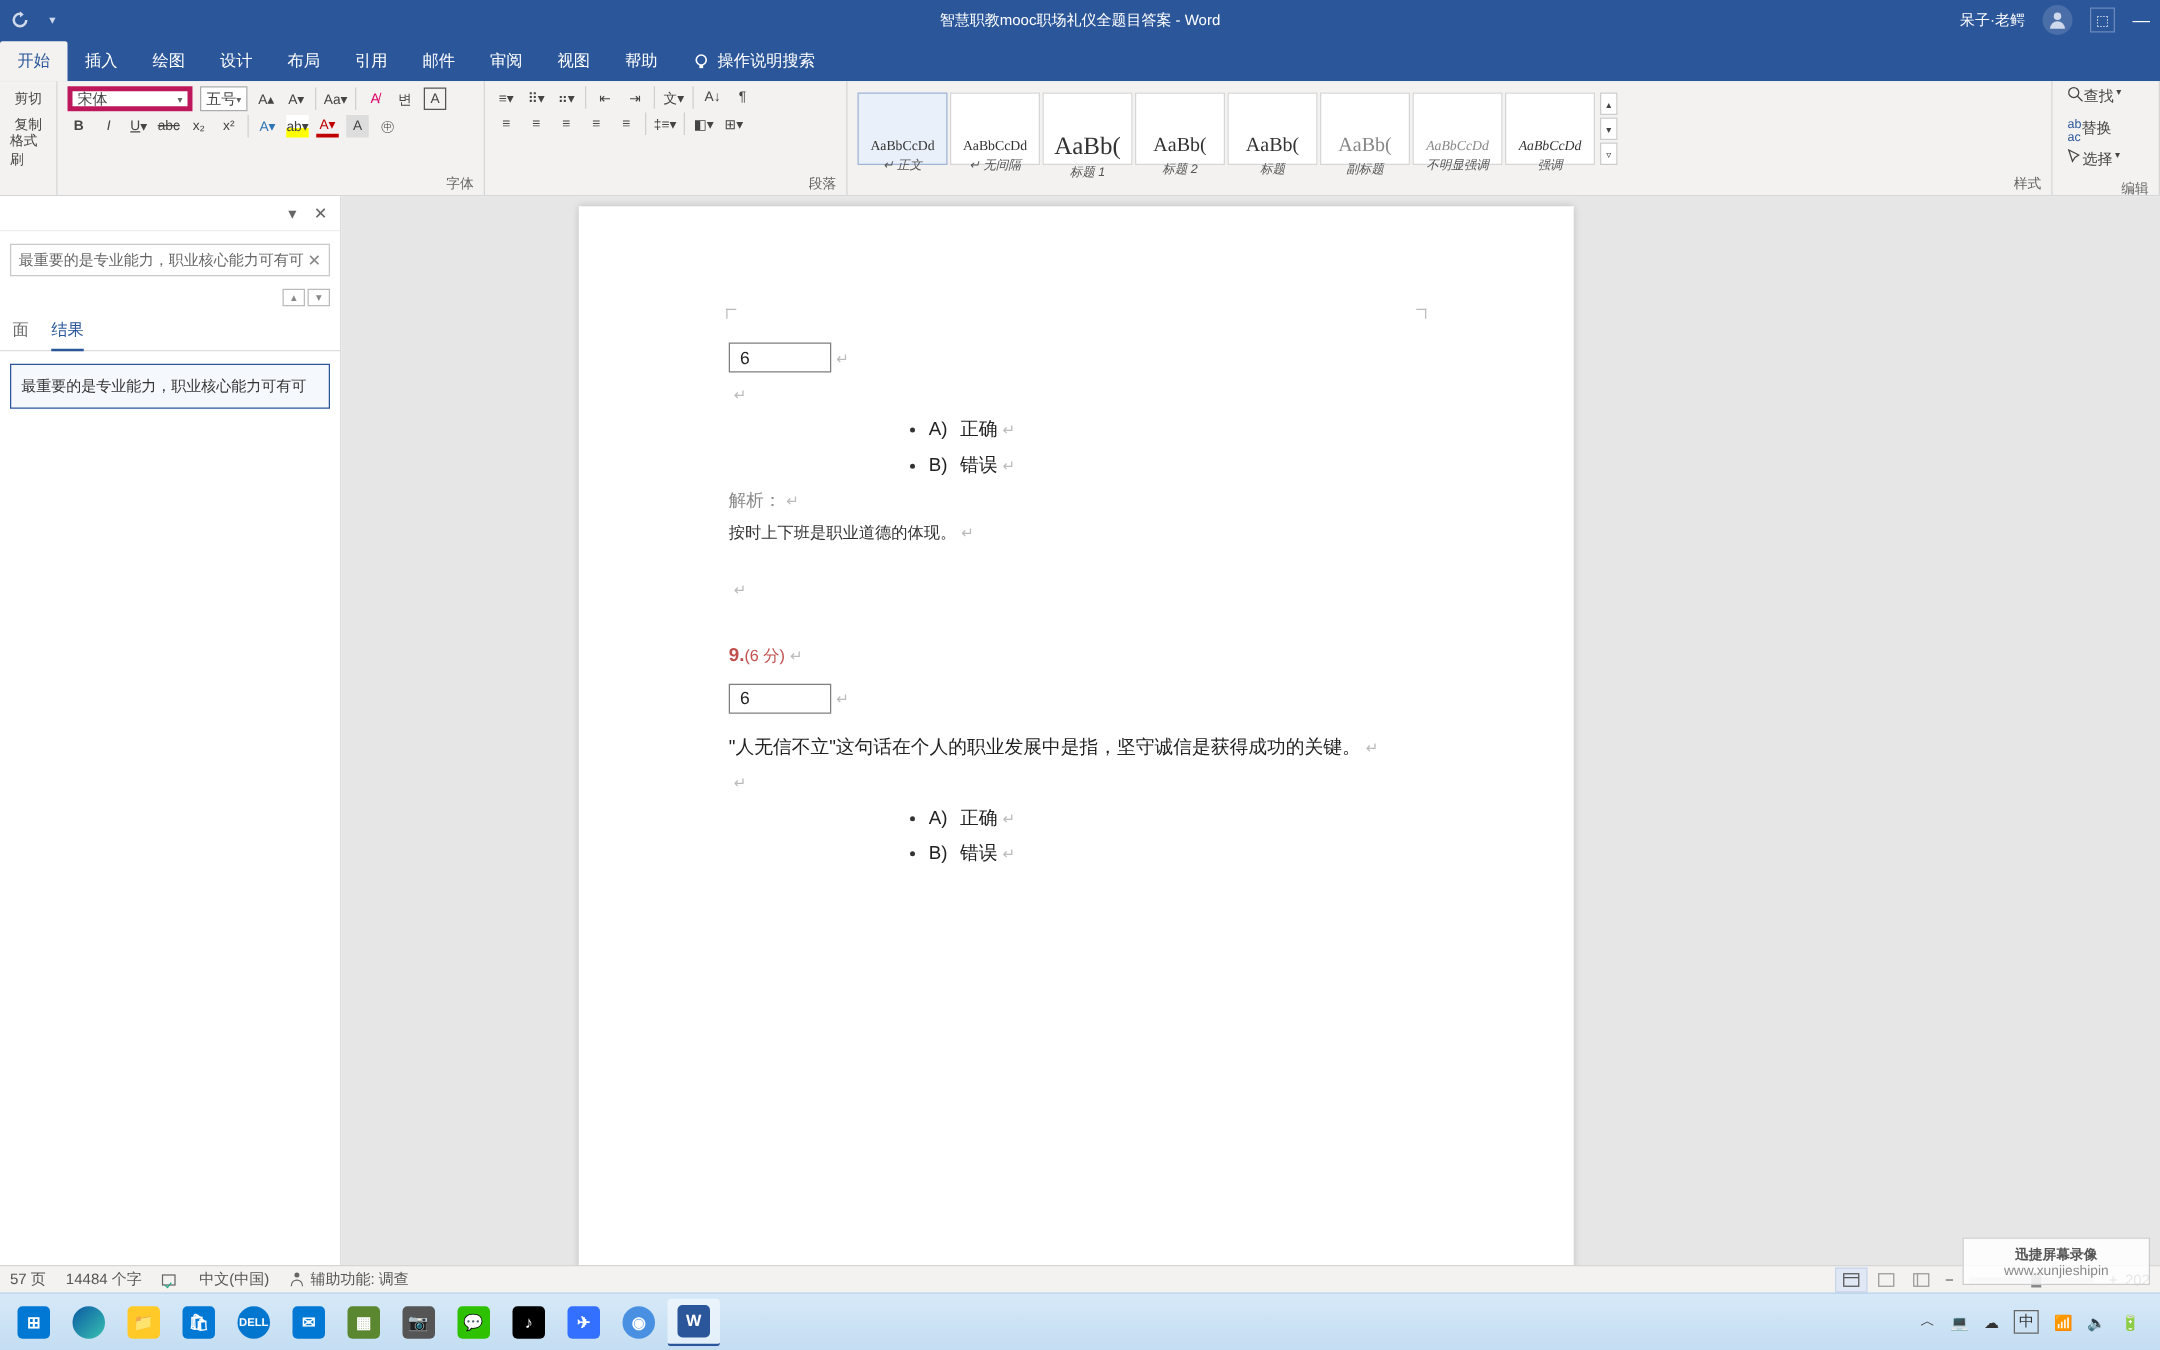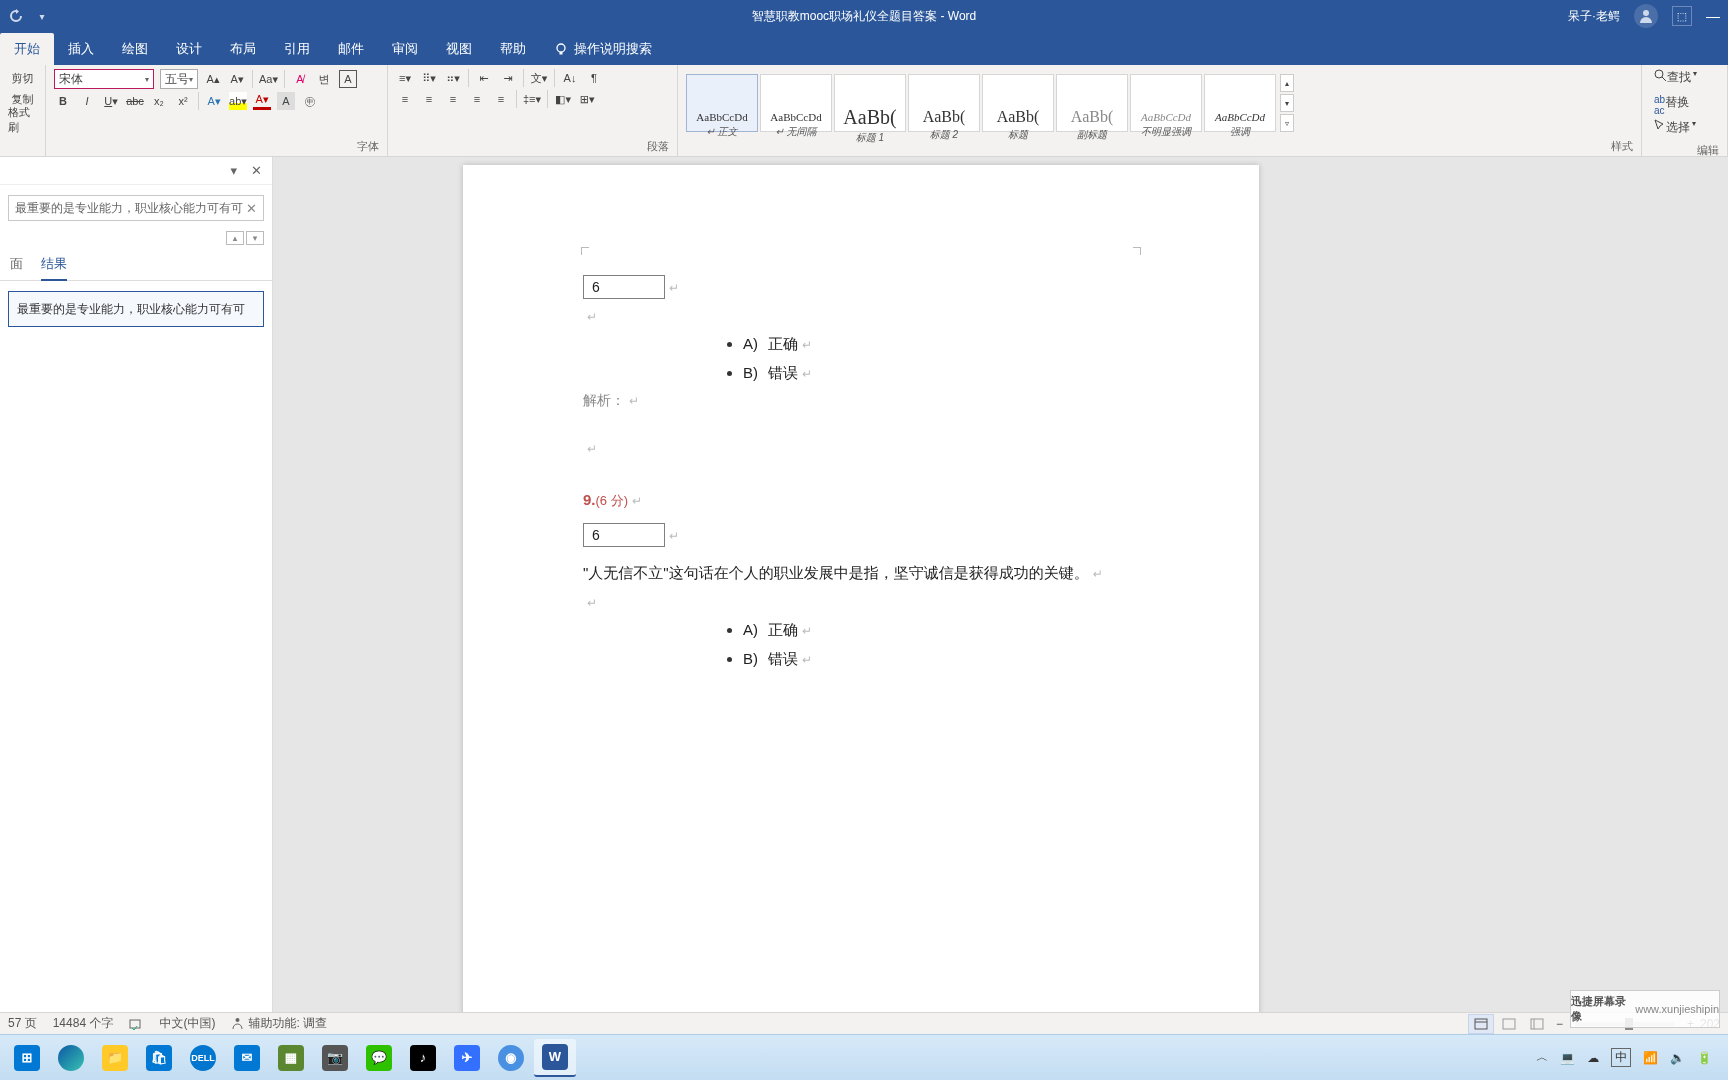--- a/index.html
+++ b/index.html
@@ -23,21 +23,21 @@
 .tell-me { display: flex; align-items: center; gap: 6px; padding: 7px 14px; }
 .lightbulb { width: 14px; height: 14px; }
 
 
 .ribbon-content { height: 92px; background: #f3f2f1; border-bottom: 1px solid #d6d6d6; display: flex; font-size: 11px; color: #444; }
 .group { border-right: 1px solid #d6d6d6; padding: 4px 8px 2px; display: flex; flex-direction: column; justify-content: space-between; }
 .group-body { flex: 1; display: flex; flex-direction: column; gap: 3px; }
 .group-label { text-align: right; font-size: 11px; color: #666; padding-top: 2px; position: relative; }
 .row { display: flex; align-items: center; gap: 6px; }
 .btn-sm { min-width: 18px; height: 18px; display: inline-flex; align-items: center; justify-content: center; cursor: pointer; font-size: 11px; }
-.font-name-box { width: 100px; height: 20px; border: 1px solid #be185d; background: #fff; padding: 0 4px; font-size: 12px; display: flex; align-items: center; justify-content: space-between; gap: 22px; }
+.font-name-box { width: 100px; height: 20px; border: 4px solid #be185d; background: #fff; padding: 0 4px; font-size: 12px; display: flex; align-items: center; justify-content: space-between; gap: 22px; }
 .font-size-box { width: 38px; height: 20px; border: 1px solid #ababab; background: #fff; padding: 0 4px; font-size: 12px; display: flex; align-items: center; justify-content: space-between; }
 .dd-arrow { font-size: 8px; color: #666; }
 .sep { width: 1px; height: 18px; background: #d0d0d0; }
 .styles-gallery { display: flex; gap: 2px; align-items: center; flex: 1; }
 .style-item { width: 72px; height: 58px; border: 1px solid #d6d6d6; background: #fff; display: flex; flex-direction: column; align-items: center; justify-content: center; cursor: pointer; }
 .style-item.sel { border: 1px solid #a0b4d4; background: #eaf0fa; }
 .style-preview { font-family: "Times New Roman", serif; color: #333; margin-top: 44px; }
 .style-name { font-size: 10px; color: #555; margin-top: 2px; font-style: italic; }
 .styles-scroll { width: 14px; display: flex; flex-direction: column; gap: 2px; margin-left: 2px; }
 .styles-scroll div { height: 18px; border: 1px solid #ccc; background: #fff; font-size: 8px; display: flex; align-items: center; justify-content: center; }
@@ -83,21 +83,21 @@
 .view-btn { width: 26px; height: 20px; display: flex; align-items: center; justify-content: center; border: 1px solid transparent; }
 .view-btn.act { background: #e1e8f5; border-color: #c8d4ea; }
 .zoom-slider { width: 100px; height: 4px; background: #ccc; position: relative; margin: 0 6px; }
 .zoom-slider .thumb { position: absolute; left: 50%; top: -4px; width: 8px; height: 12px; background: #888; }
 
 .taskbar-real { position: absolute; bottom: 0; left: 0; right: 0; height: 46px; background: linear-gradient(#d6e9f8, #c4ddf2); display: flex; align-items: center; padding: 0 6px; gap: 2px; border-top: 1px solid #b0cde6; }
 .taskbar-real .tb-item { width: 42px; height: 38px; display: flex; align-items: center; justify-content: center; cursor: pointer; border-radius: 3px; }
 .taskbar-real .tb-item.active { background: rgba(255,255,255,.5); border-bottom: 2px solid #2b579a; }
 .tb-icon { width: 26px; height: 26px; border-radius: 4px; display: flex; align-items: center; justify-content: center; font-size: 13px; color: #fff; font-weight: bold; }
 .taskbar-real .tray { margin-left: auto; display: flex; align-items: center; gap: 12px; font-size: 12px; color: #333; padding-right: 10px; }
-.watermark { position: absolute; right: 8px; bottom: 52px; width: 150px; height: 38px; background: rgba(255,255,255,.85); border: 1px solid #ccc; font-size: 11px; color: #888; display: flex; align-items: center; justify-content: center; }
+.watermark { position: absolute; right: 8px; bottom: 52px; width: 150px; height: 38px; background: rgba(255,255,255,.85); border: 1px solid #ccc; font-size: 11px; color: #888; display: flex; flex-direction: column; align-items: center; justify-content: center; }
 
 
 .statusbar { bottom: 46px; height: 22px; }
 .doc-area { bottom: 68px; }
 .navpane { bottom: 68px; }
 
 svg { display: block; }
 </style>
 </head>
 <body>
@@ -330,20 +330,21 @@
     <div class="margin-corner-tr"></div>
 
     <div style="height:28px"></div>
     <div><span class="num-box">6</span><span class="ret">↵</span></div>
     <p><span class="ret">↵</span></p>
     <ul class="option-list">
       <li><span class="opt-label">A)</span><span>正确</span><span class="ret">↵</span></li>
       <li><span class="opt-label">B)</span><span>错误</span><span class="ret">↵</span></li>
     </ul>
     <p class="analysis-row"><span>解析：</span><span class="ret">↵</span></p>
+    <p class="analysis-text"><span>按时上下班是职业道德的体现。</span><span class="ret">↵</span></p>
     <p style="margin-top:20px"><span class="ret">↵</span></p>
     <p style="margin-top:24px"><span class="qnum">9.</span><span class="qpoints">(6 分)</span><span class="ret">↵</span></p>
     <div style="margin-top:6px"><span class="num-box">6</span><span class="ret">↵</span></div>
     <p style="margin-top:10px"><span>"人无信不立"这句话在个人的职业发展中是指，坚守诚信是获得成功的关键。</span><span class="ret">↵</span></p>
     <p><span class="ret">↵</span></p>
     <ul class="option-list">
       <li><span class="opt-label">A)</span><span>正确</span><span class="ret">↵</span></li>
       <li><span class="opt-label">B)</span><span>错误</span><span class="ret">↵</span></li>
     </ul>
   </div>

